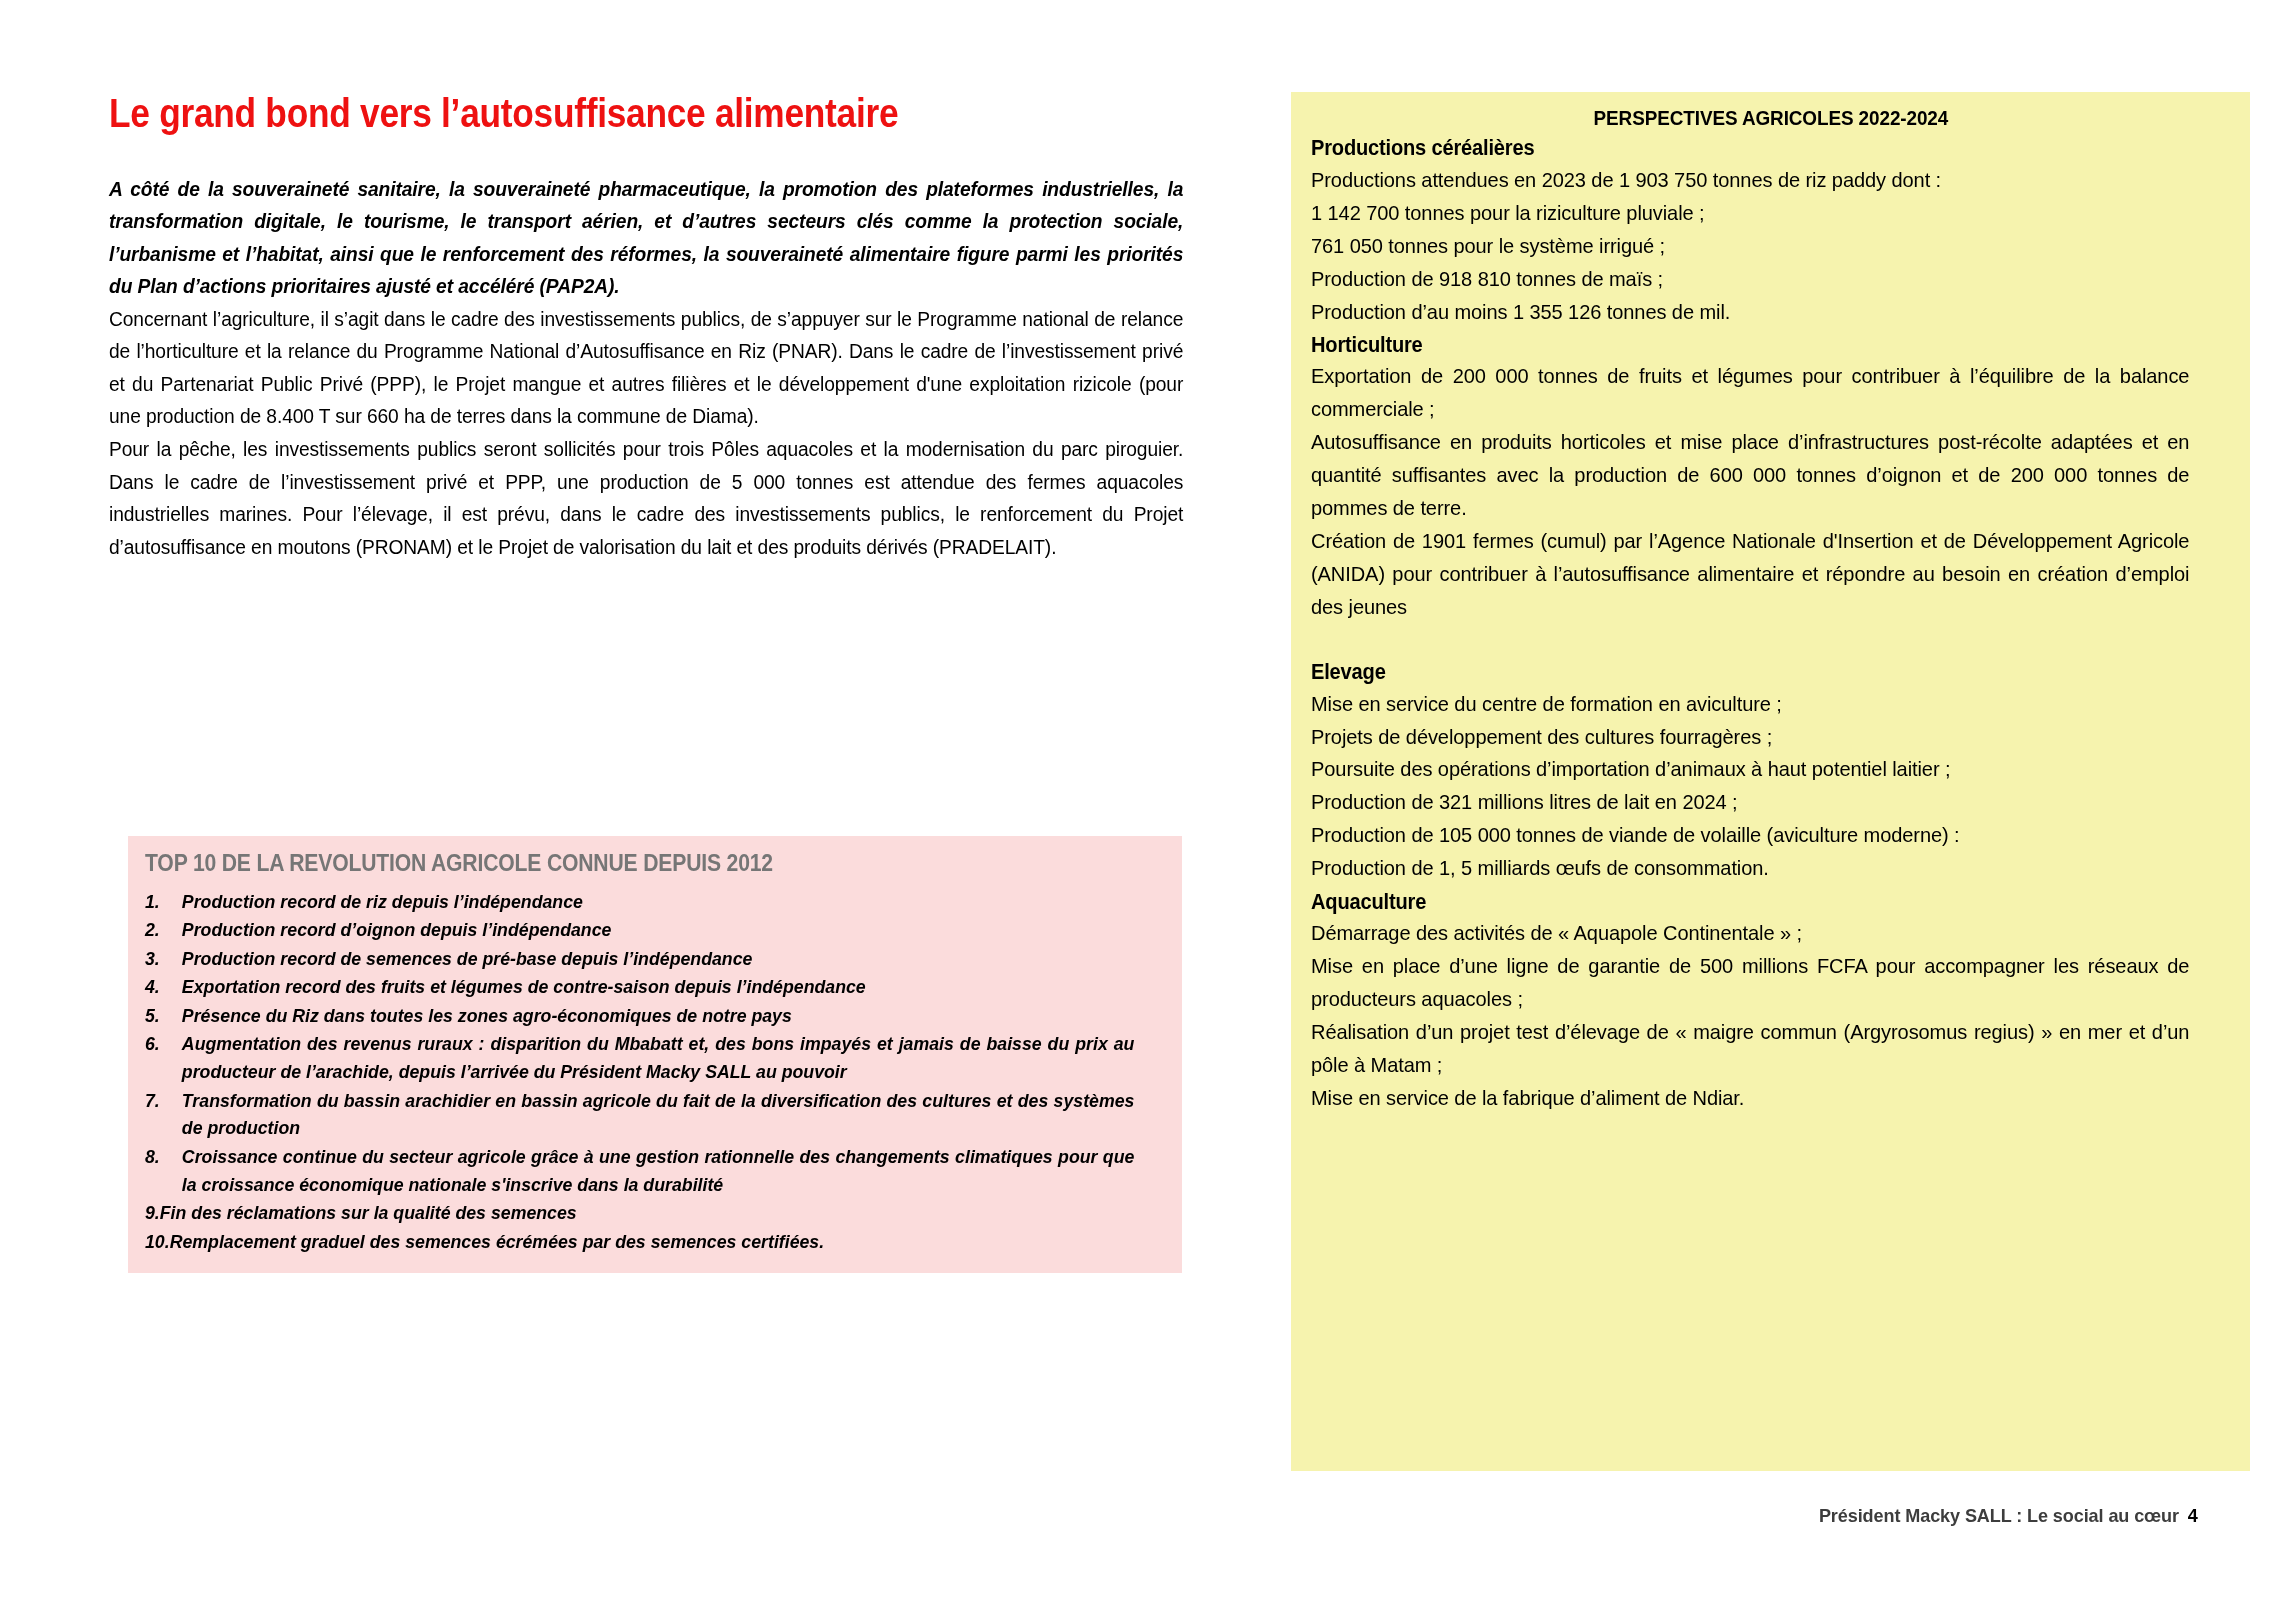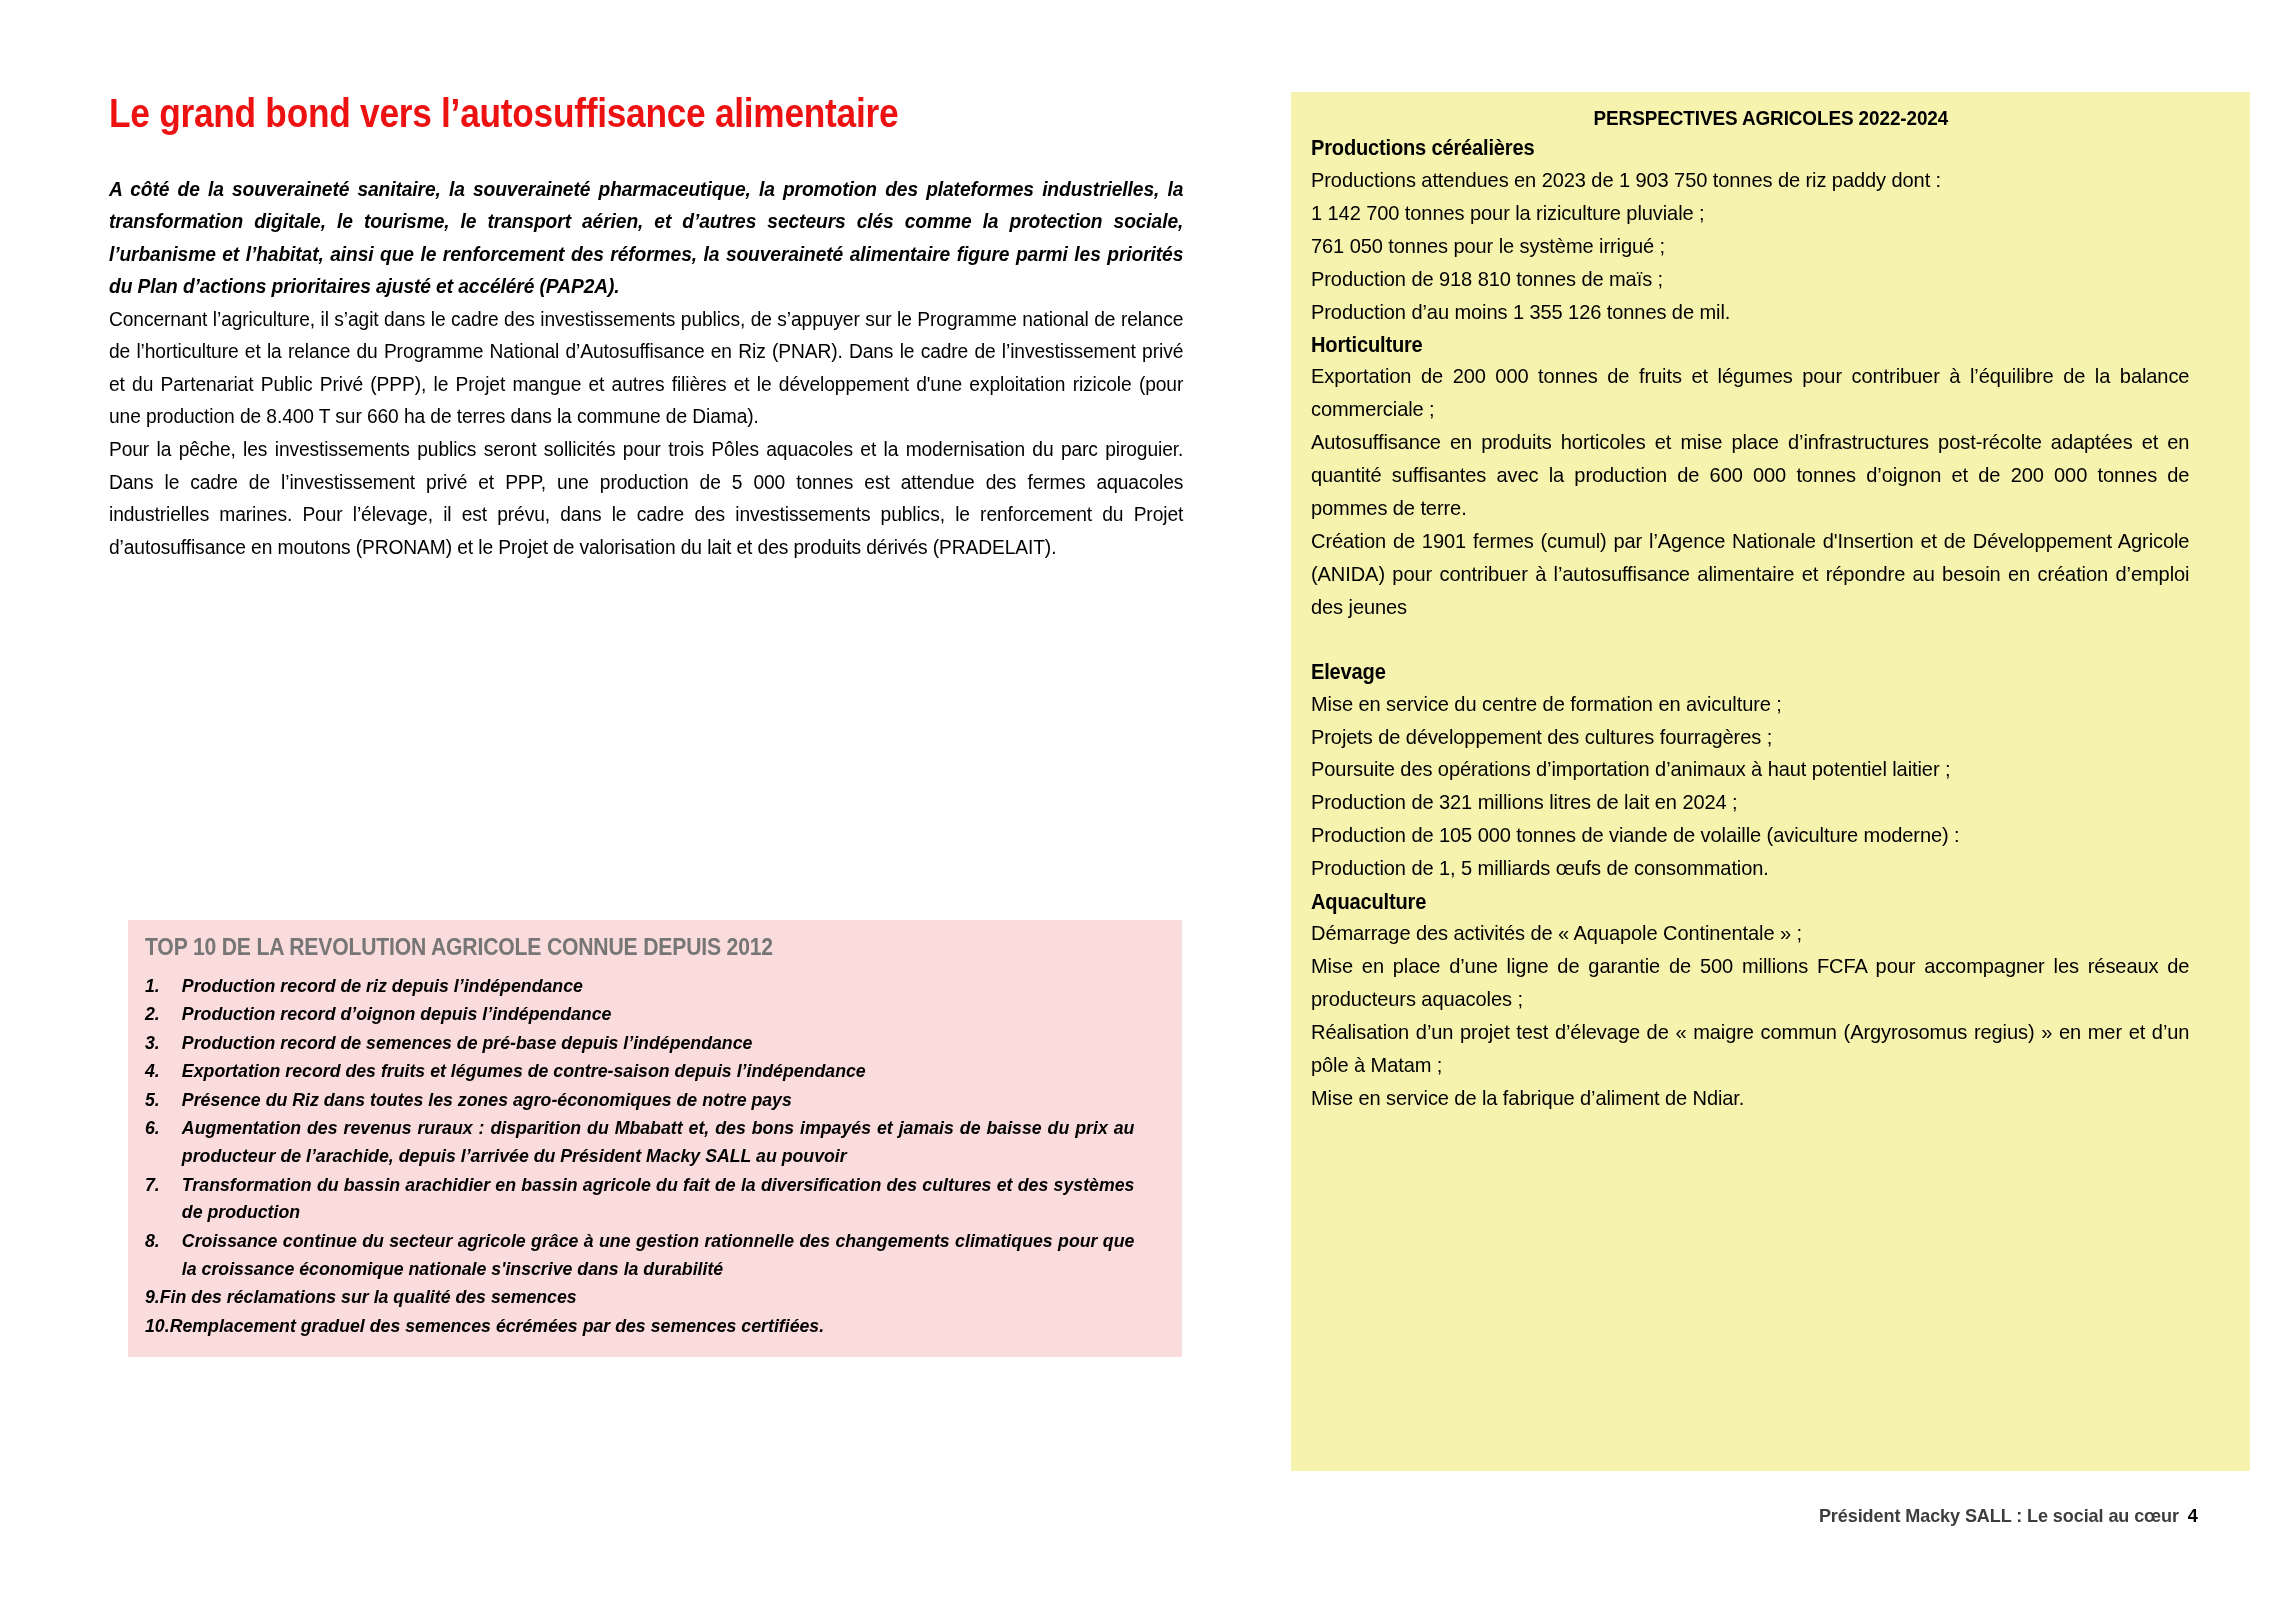--- a/index.html
+++ b/index.html
@@ -64,21 +64,21 @@
     letter-spacing: -0.1px;
     transform: scaleX(0.96);
     transform-origin: left top;
   }
   .body-text p { margin: 0; }
 
   
   .top10-box {
     position: absolute;
     left: 128px;
-    top: 920px;
+    top: 836px;
     width: 1054px;
     background: #fbdcdc;
     padding: 14.4px 17px 17px 17px;
     box-sizing: border-box;
   }
   .top10-title {
     color: #767676;
     font-weight: bold;
     font-size: 23px;
     letter-spacing: -0.2px;

